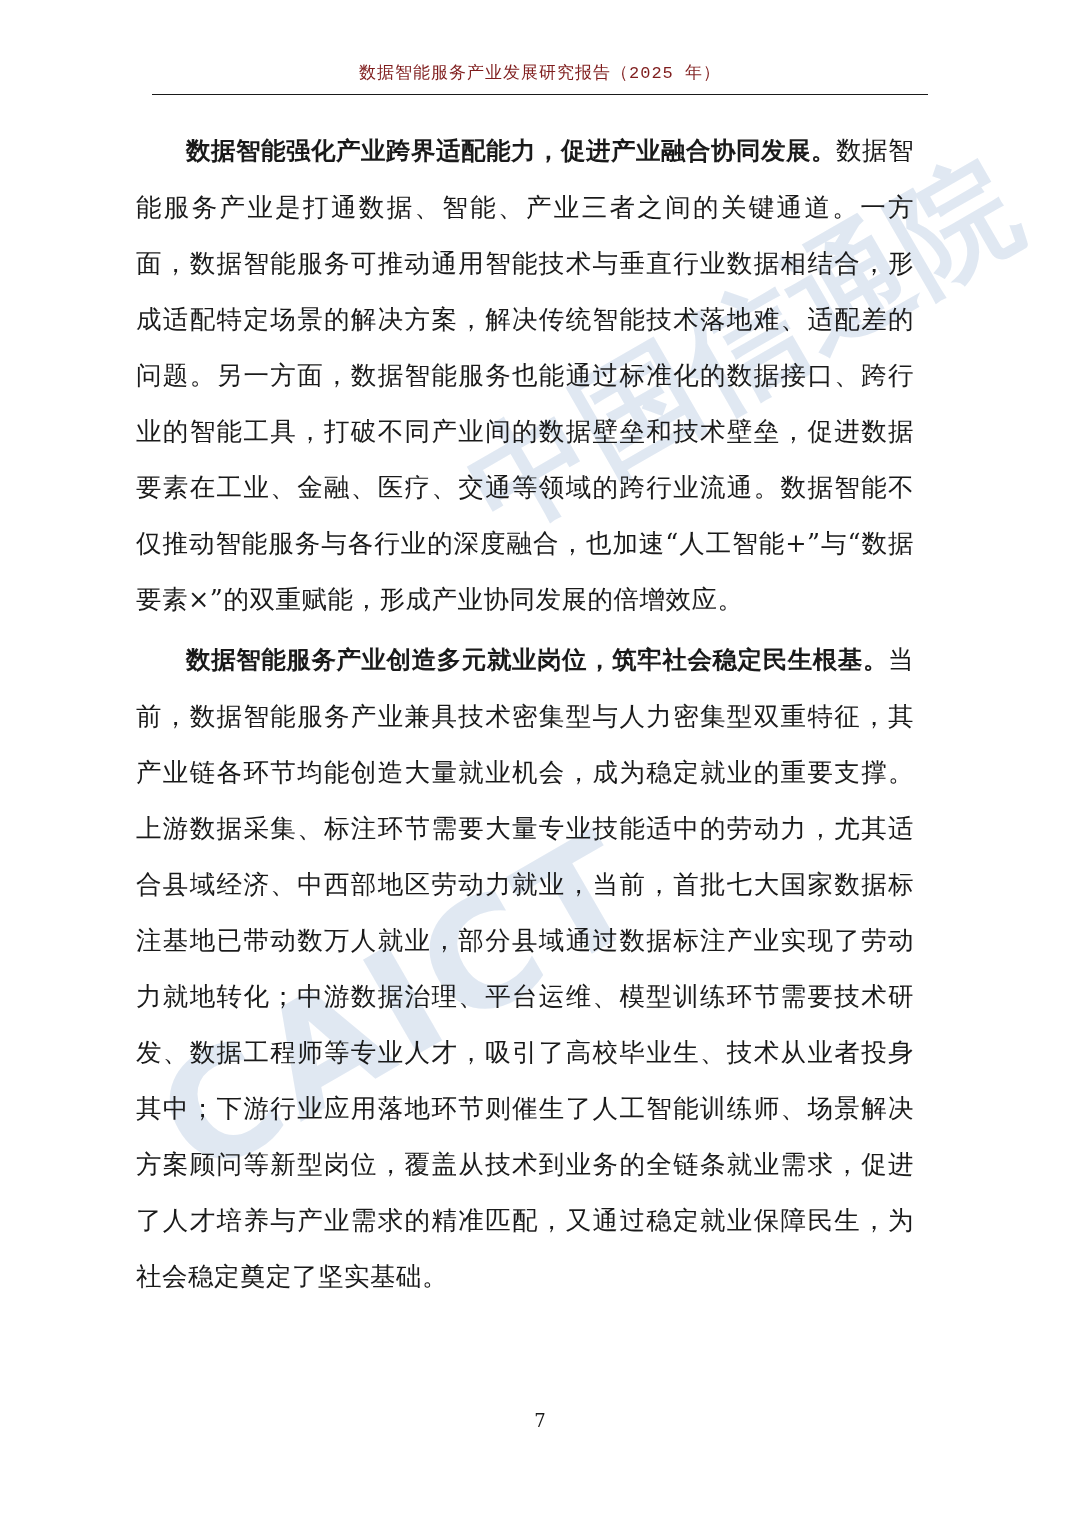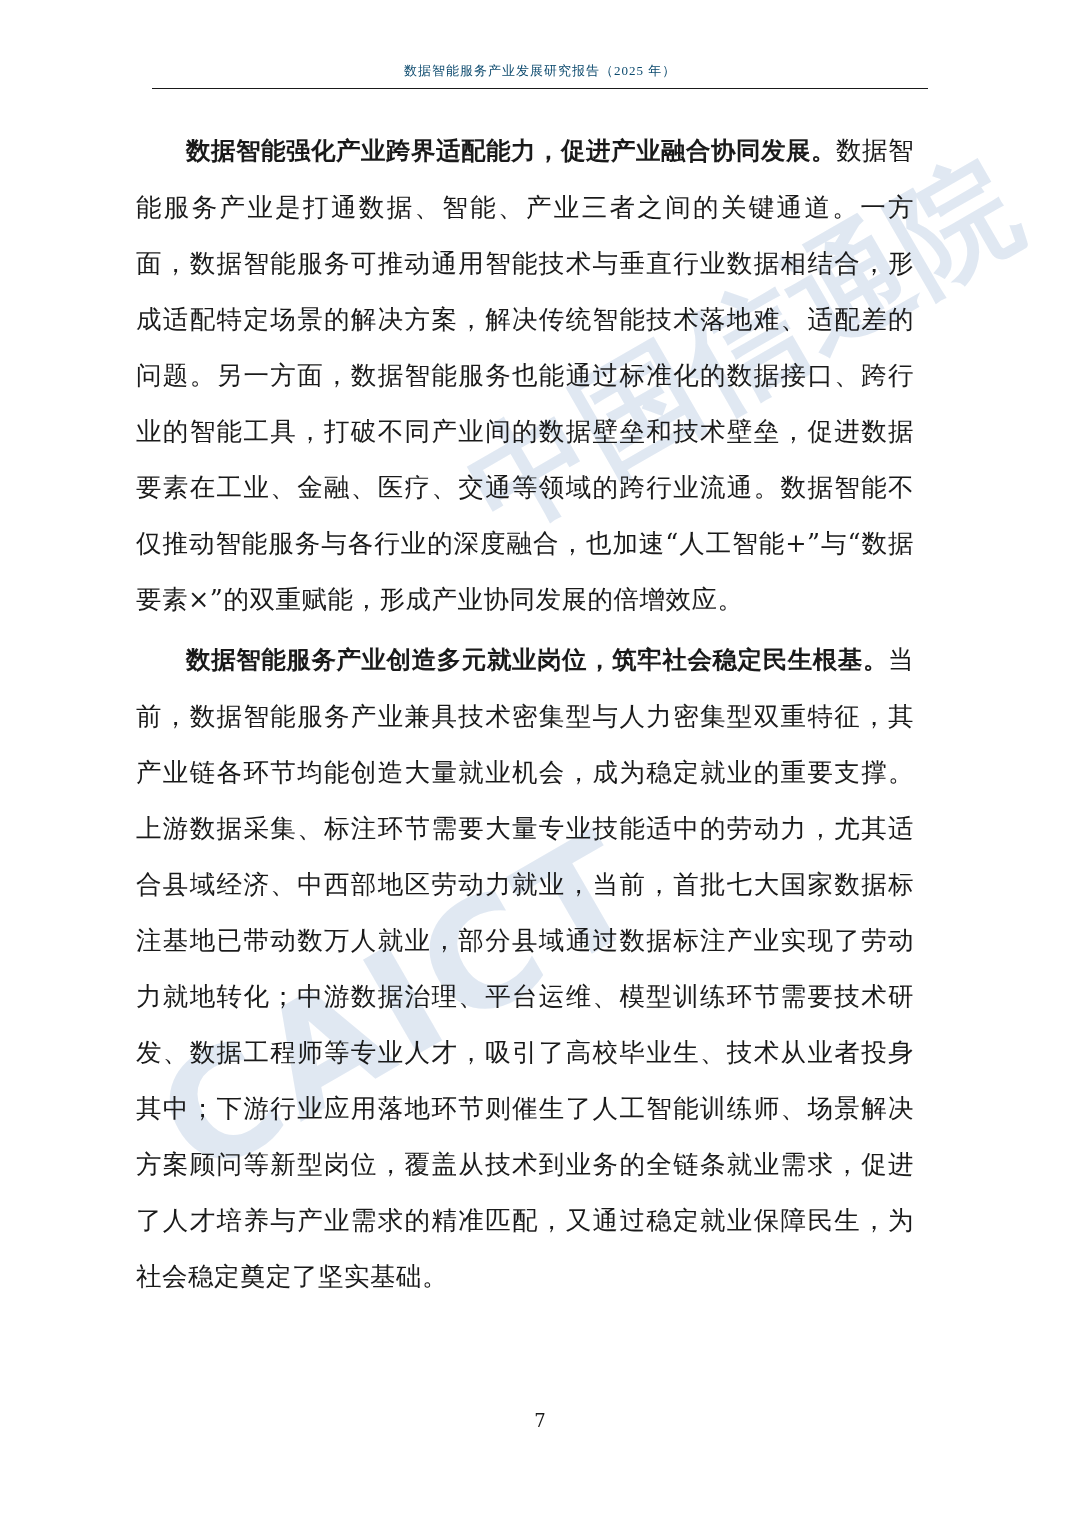--- a/index.html
+++ b/index.html
@@ -58,23 +58,23 @@
   
   .header {
     position: absolute;
     top: 62px;
     left: 152px;
     width: 776px;
     text-align: center;
     z-index: 2;
   }
   .header-title {
-    font-family: Liberation Serif, serif;
-    font-size: 13px;
-    color: #0c4a6e;
+    font-family: Liberation Mono, monospace;
+    font-size: 17px;
+    color: #7f1d1d;
     line-height: 1.4;
     letter-spacing: 1px;
   }
   .header-rule {
     margin-top: 8px;
     border-bottom: 1px solid #1a1a1a;
     width: 100%;
   }
 
   

